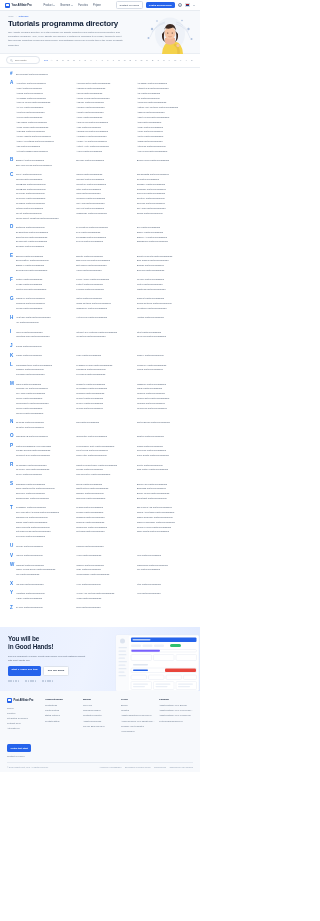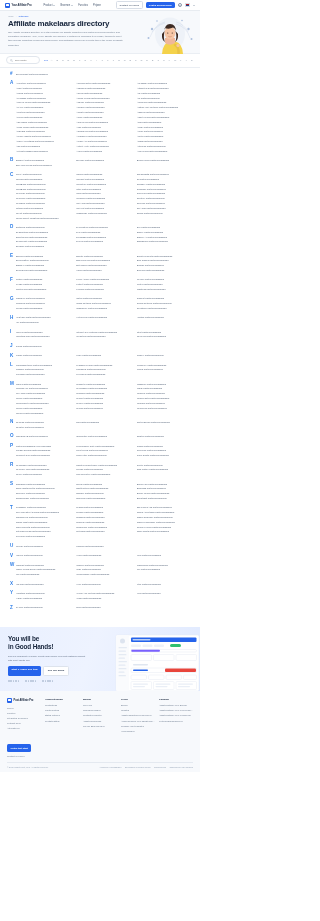--- a/index.html
+++ b/index.html
@@ -198,21 +198,21 @@
     <span class="caret"></span>
   </div>
 </div>
 
 <div class="hero">
   <div class="crumbs">
     <span>Home</span>
     <span class="sep">›</span>
     <span class="cur">Catalogus</span>
   </div>
-  <div class="hero-title">Affiliate makelaars directory</div>
+  <div class="hero-title">Tutorials programma directory</div>
   <div class="hero-desc">Our Affiliate Program Directory is a vital resource for affiliate marketers and partners seeking lucrative and compatible programs. Here, every affiliate can discover a plethora of programs to leverage, tailored to meet their specific marketing needs and preferences. This database serves as a pivotal tool in the realm of affiliate marketing.</div>
 
   <svg class="hero-art" viewBox="0 0 104 80">
     <ellipse cx="56" cy="40" rx="30" ry="33" fill="#eef2f8"></ellipse>
     <g stroke="#cfd9e8" stroke-width="1" fill="none" opacity="0.9">
       <path d="M20 36 q10 -16 26 -20"></path>
         <path d="M16 46 q8 -22 30 -28"></path>
       <path d="M92 36 q-8 -16 -24 -20"></path>
         <path d="M96 48 q-6 -22 -28 -28"></path>
     </g>

